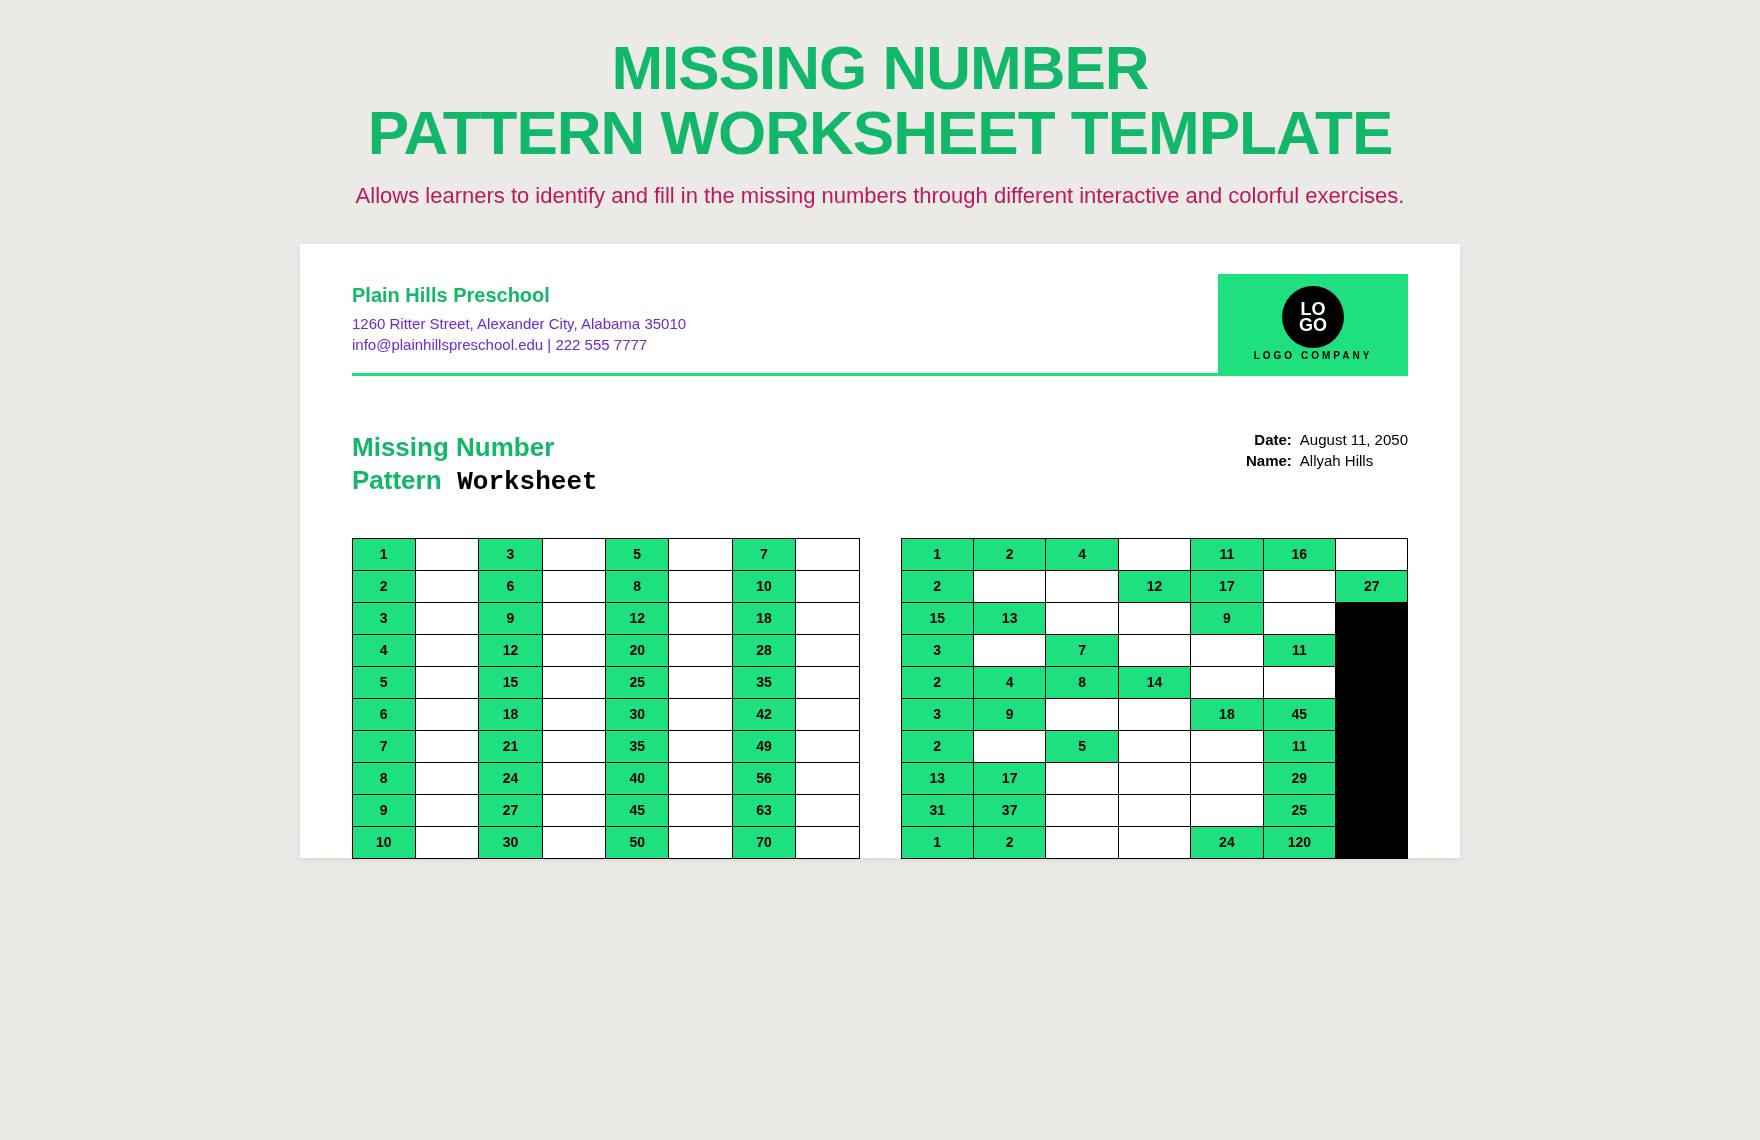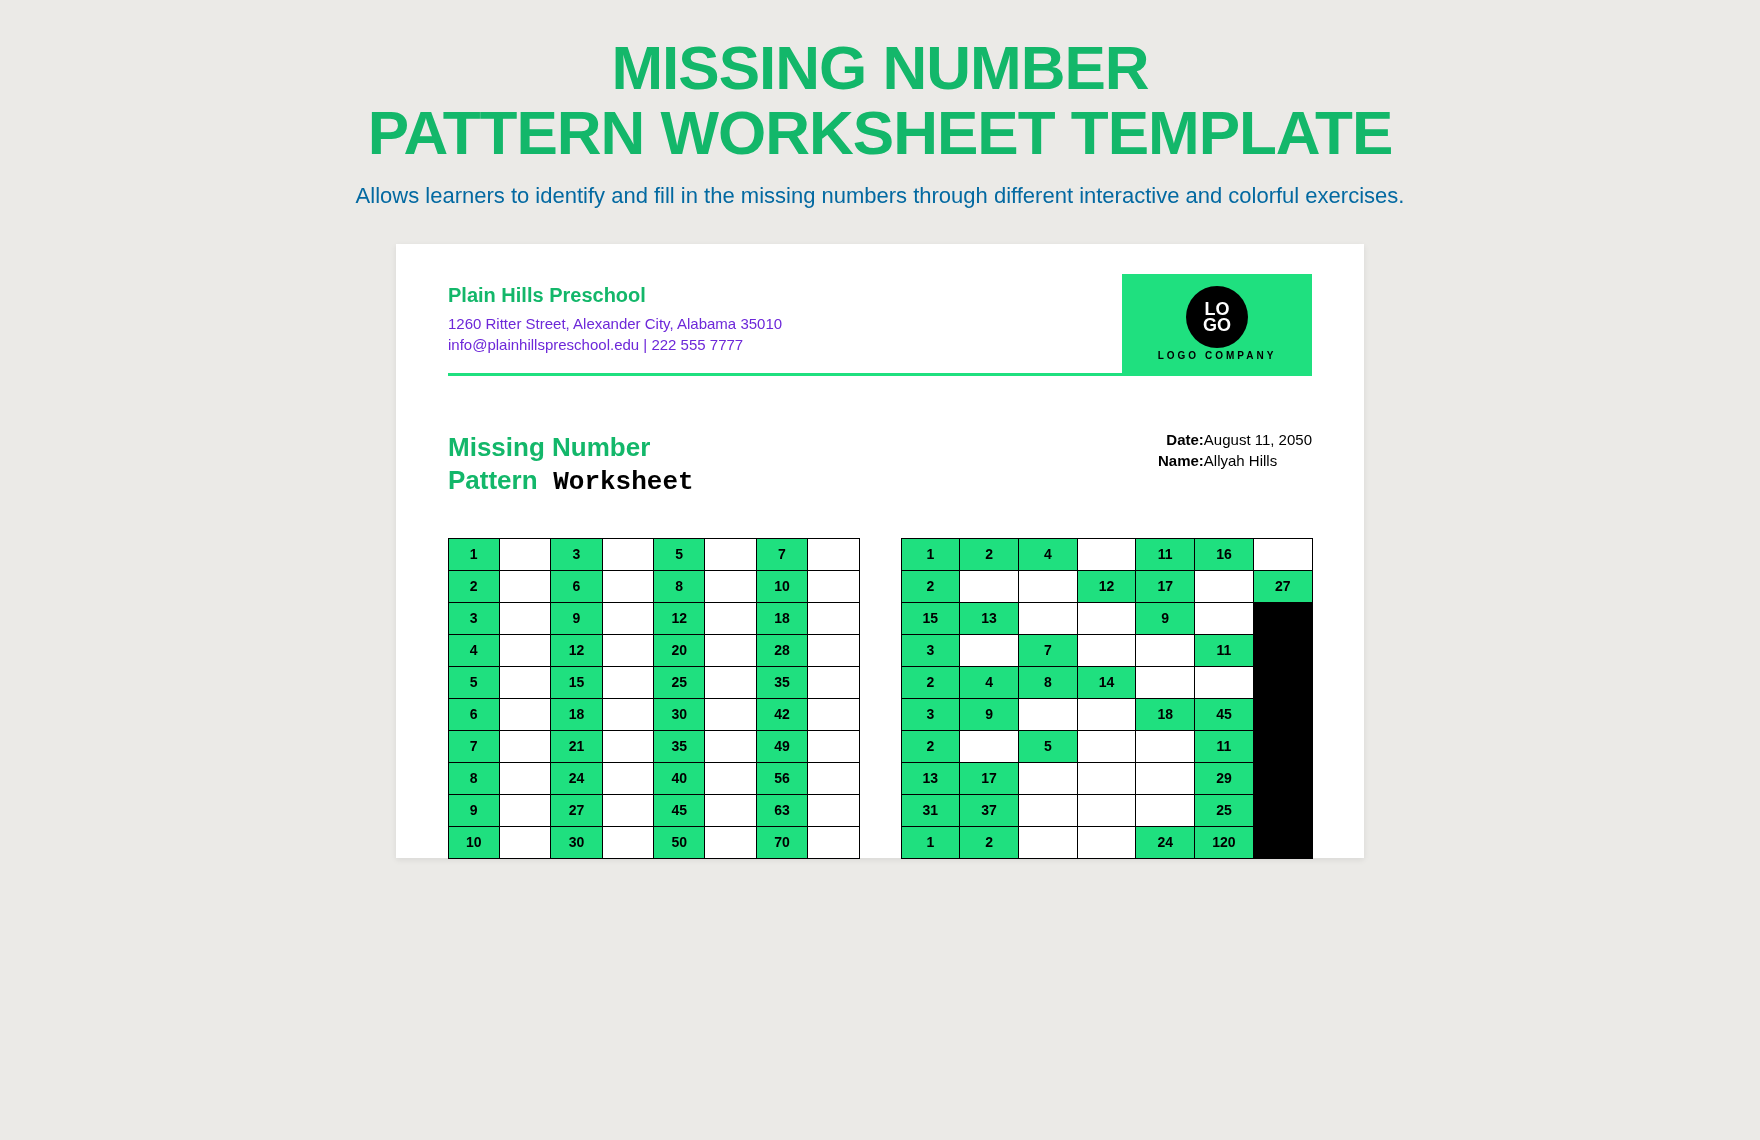--- a/index.html
+++ b/index.html
@@ -17,25 +17,25 @@
     color: #13b76a;
     letter-spacing: -1px;
     line-height: 1.05;
     padding-top: 35px;
     font-family: "Arial Black", Arial, sans-serif;
     text-transform: uppercase;
   }
   .page-subtitle {
     text-align: center;
     font-size: 22px;
-    color: #0369a1;
+    color: #be185d;
     margin-top: 18px;
   }
   .document {
-    width: 968px;
+    width: 1160px;
     background: #fff;
     margin: 35px auto 0;
     padding: 30px 52px 0;
     box-shadow: 0 2px 6px rgba(0,0,0,0.08);
     position: relative;
   }
   .header-row {
     display: flex;
     justify-content: space-between;
     align-items: stretch;
@@ -88,21 +88,21 @@
     margin-top: 55px;
   }
   .ws-title {
     font-size: 26px;
     font-weight: 800;
     line-height: 1.25;
   }
   .ws-title .green { color: #13b76a; }
   .ws-title .black { color: #000; font-family: Liberation Mono, monospace; }
   .meta-fields { font-size: 15px; }
-  .meta-fields .row { display: flex; margin-bottom: 4px; }
+  .meta-fields .row { display: flex; gap: 8px; margin-bottom: 4px; }
   .meta-fields .label { font-weight: 700; width: 54px; text-align: right; }
   .instructions {
     margin-top: 70px;
     font-size: 15px;
   }
   .instructions .label { font-weight: 700; }
   .grids {
     display: flex;
     gap: 42px;
     margin-top: 40px;

